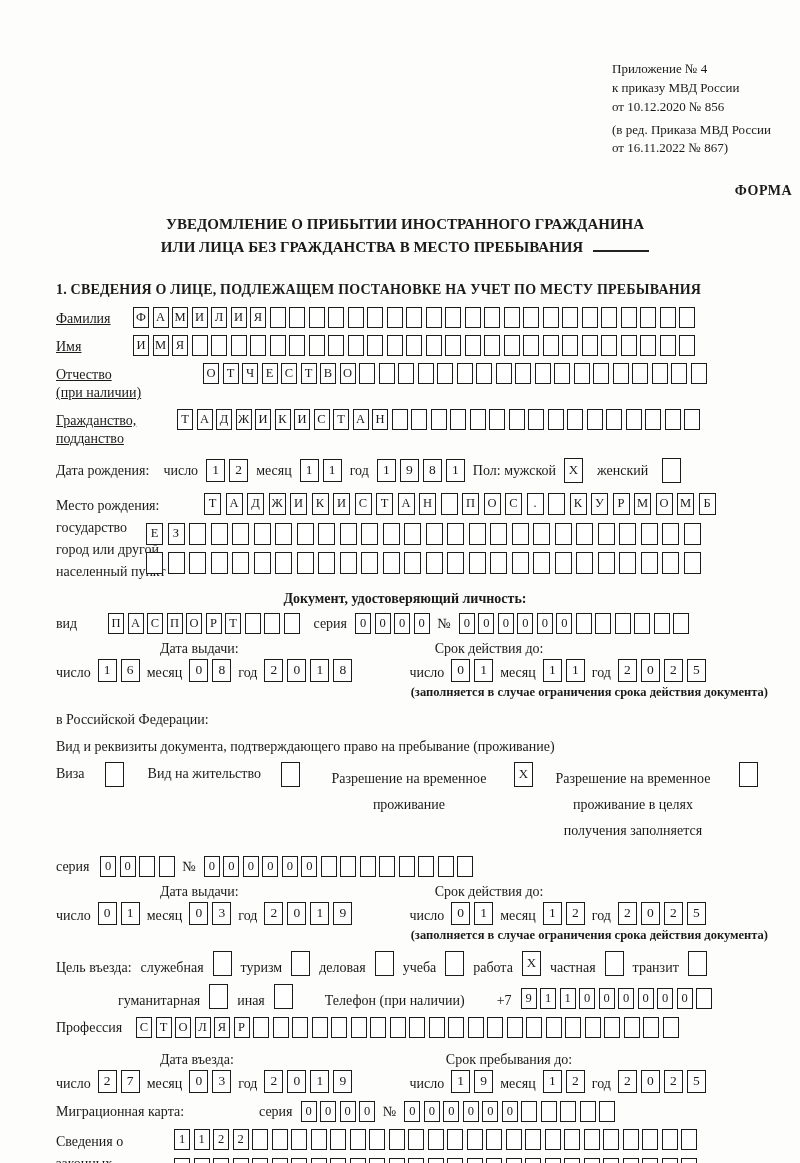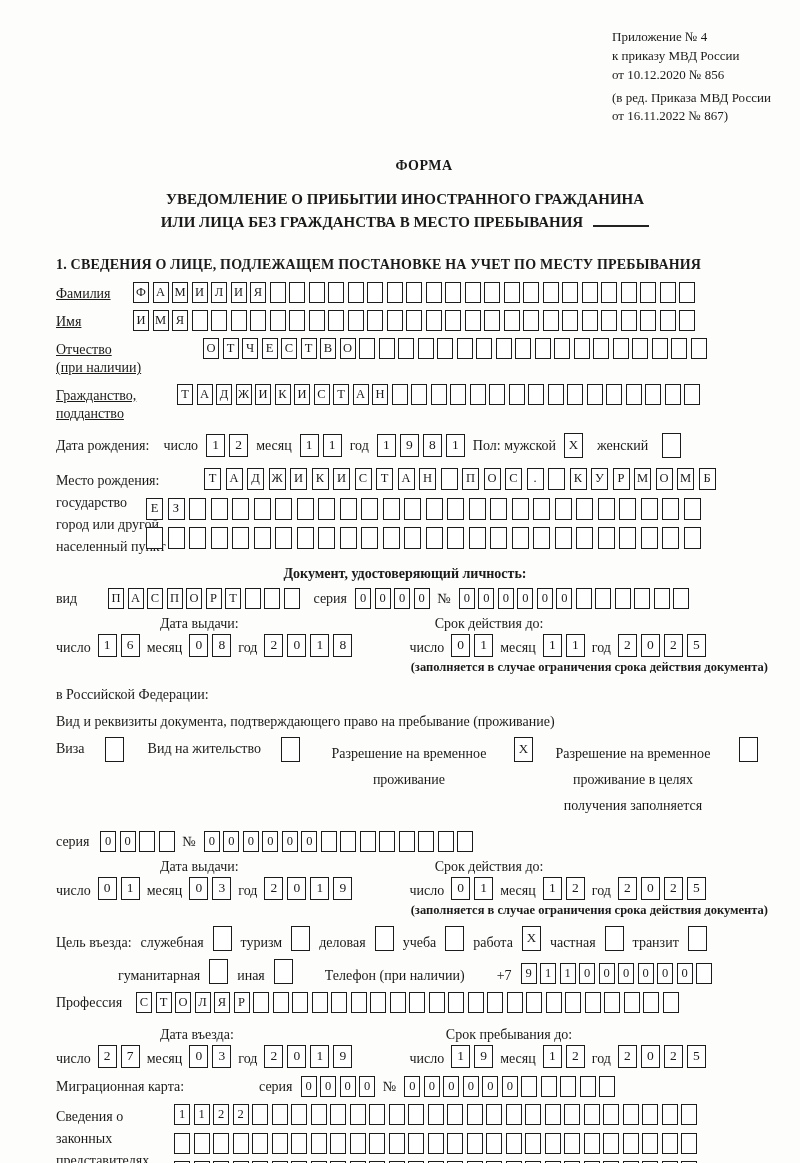--- a/index.html
+++ b/index.html
@@ -1,26 +1,26 @@
 <!DOCTYPE html>
 <html><head>
 <meta charset="utf-8">
 <style>
   * { margin:0; padding:0; box-sizing:border-box; }
   html,body { background:#888; }
   body { width:800px; }
   .page {
     position:relative; width:800px; height:1163px; background:#fdfdfc;
     color:#1a1a1a; font-family:"Liberation Serif", serif; font-size:14px;
-    padding:28px 6px 0 56px; overflow:hidden;
+    padding:60px 6px 0 56px; overflow:hidden;
   }
   
   .hdr { margin-left:556px; width:182px; font-size:13px; line-height:1.45; }
   .hdr .sub { margin-top:4px; }
-  .forma { margin-top:32px; font-weight:bold; text-align:center; padding-right:2px; font-size:14px; letter-spacing:.5px; }
+  .forma { margin-top:25px; font-weight:bold; text-align:right; padding-right:2px; font-size:14px; letter-spacing:.5px; }
   
   .title { margin-top:14px; text-align:center; font-weight:bold; font-size:15px; line-height:1.5; padding-right:40px; }
   .uline { display:inline-block; width:56px; border-bottom:2px solid #222; margin-left:10px; vertical-align:baseline; height:12px; }
   .sec1 { margin-top:24px; font-weight:bold; font-size:14px; letter-spacing:.2px; }
   
   .bodyf { margin-top:9px; }
   .frow { display:flex; align-items:flex-start; margin-bottom:7px; }
   .lbl { flex:0 0 auto; padding-top:3px; line-height:18px;text-decoration:underline; }
   .boxes { display:inline-flex; flex-wrap:nowrap; gap:3.5px; }
   .cell {

